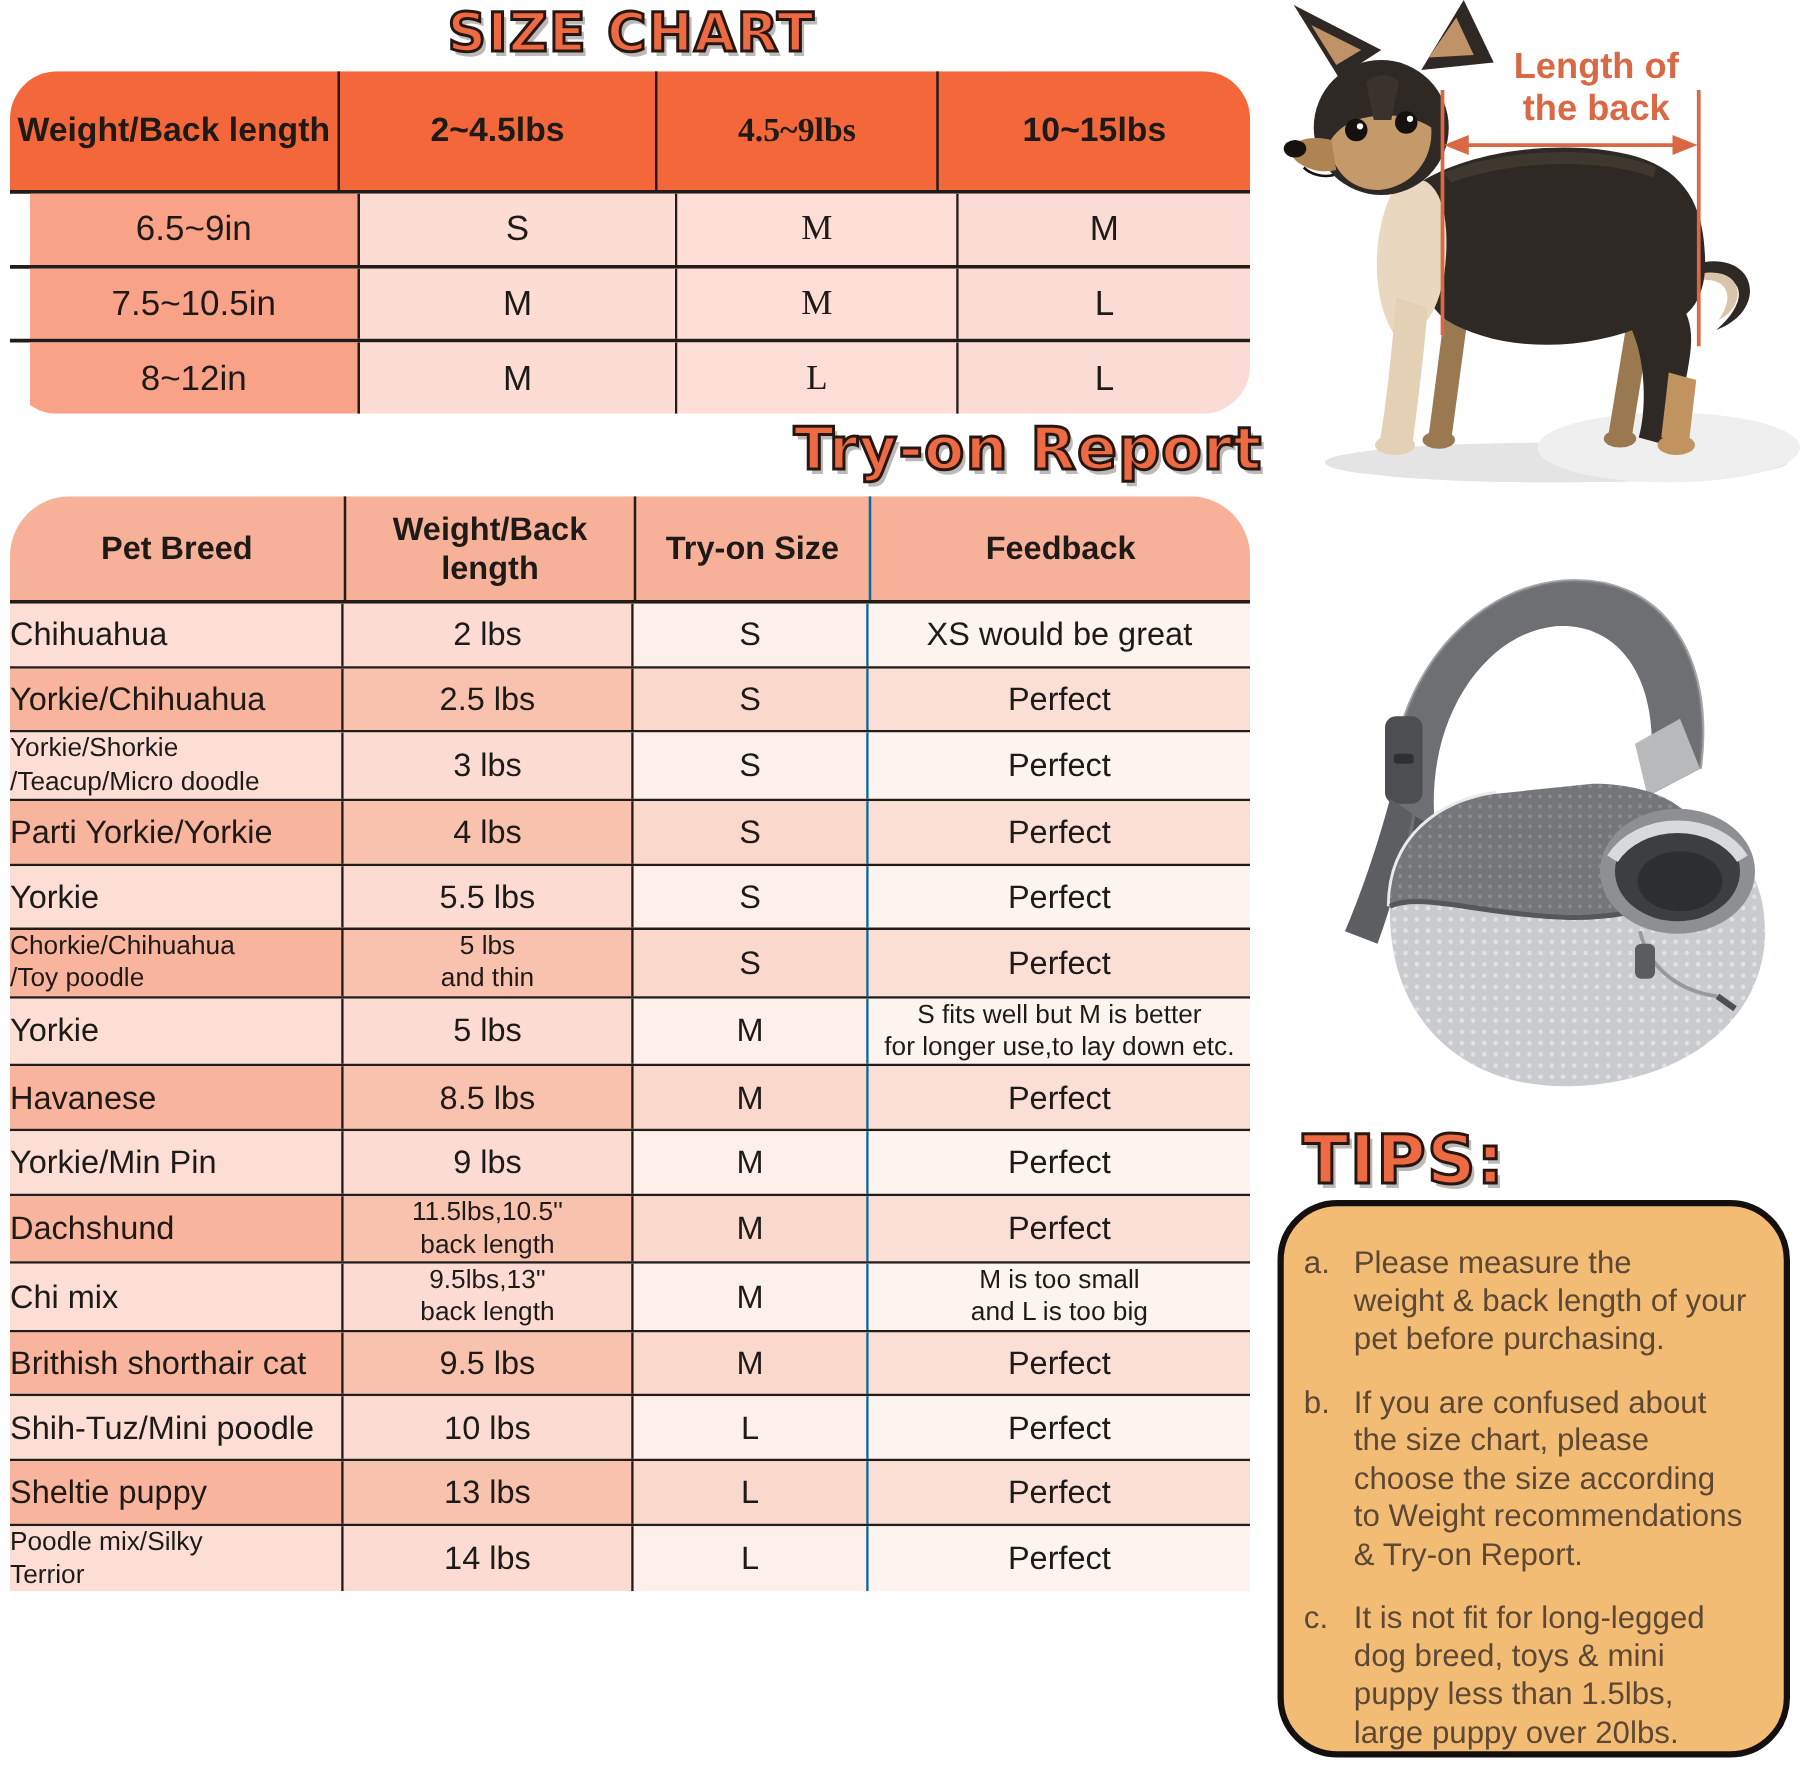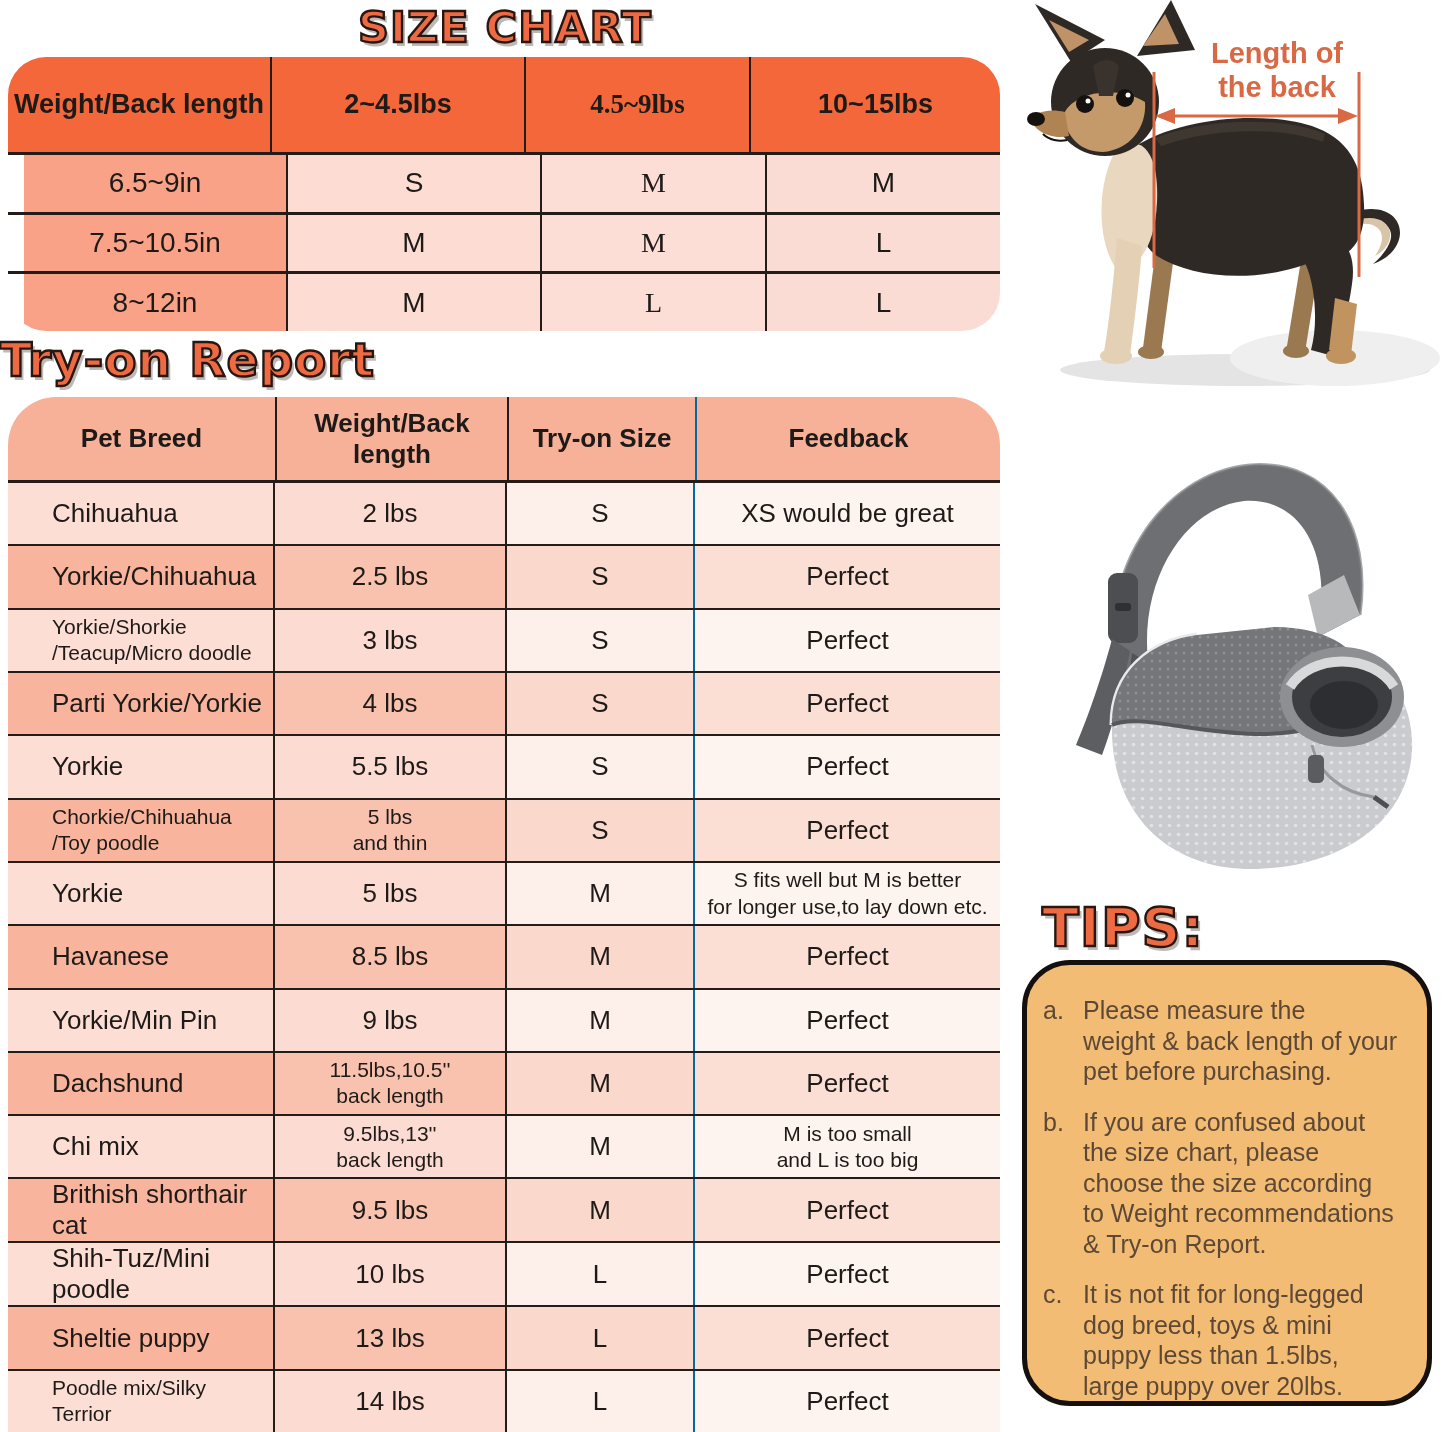--- a/index.html
+++ b/index.html
@@ -4,21 +4,21 @@
 <style>
   html,body{margin:0;padding:0;background:#ffffff;}
   .canvas{position:relative;width:1445px;height:1432px;background:#ffffff;overflow:hidden;
           font-family:"Liberation Sans", sans-serif;color:#1d1a18;}
 
   
   .bubble{position:absolute;font-family:"DejaVu Sans", sans-serif;font-weight:800;color:#ee6a42;
           -webkit-text-stroke:2.4px #261712;letter-spacing:1px;
           text-shadow:3px 4px 0 rgba(38,23,18,0.30);white-space:nowrap;}
   .size-title{top:2px;left:0;width:1010px;text-align:center;font-size:43px;}
-  .tryon-title{top:332px;left:0;width:1010px;text-align:left;font-size:47px;}
+  .tryon-title{top:332px;left:0;width:1010px;text-align:right;font-size:47px;}
   .tips-title{top:896px;left:1042px;font-size:54px;}
 
   
   .ctext{white-space:pre-line;}
   .hcell{font-weight:bold;}
 
   
   .size-table{position:absolute;left:8px;top:57px;width:992px;height:274px;
               border-radius:38px;overflow:hidden;display:flex;flex-direction:column;}
   .s-header{height:95px;display:flex;background:#f4673a;}
@@ -29,33 +29,33 @@
   .sc1{width:262px;border-right:2px solid #241c18;}
   .sc2{width:252px;border-right:2px solid #241c18;}
   .sc3{width:223px;border-right:2px solid #241c18;font-family:Liberation Serif, serif;}
   .sc4{flex:1;}
   .srow .sc1{background:#f9a287;}
   .srow .sc2{background:#fcdcd3;}
   .srow .sc3{background:#fcded6;}
   .srow .sc4{background:#fbdcd4;}
 
   
-  .tryon-table{position:absolute;left:8px;top:397px;width:992px;height:1035px;
+  .tryon-table{position:absolute;left:8px;top:397px;width:992px;height:876px;
                border-radius:48px 48px 0 0;overflow:hidden;display:flex;flex-direction:column;}
   .t-header{height:83px;display:flex;background:#f8b199;}
   .t-header .tcell{font-size:26px;font-weight:bold;}
   .t-body{flex:1;display:flex;flex-direction:column;}
   .trow{flex:1;display:flex;border-top:2px solid #241c18;}
   .t-body .trow:first-of-type{border-top-width:3px;}
   .tcell{display:flex;align-items:center;justify-content:center;font-size:26px;text-align:center;}
   .c1{width:267px;border-right:2px solid #241c18;}
   .c2{width:230px;border-right:2px solid #241c18;}
   .c3{width:186px;border-right:2px solid #0369a1;}
   .c4{flex:1;}
-  .t-body .c1{justify-content:flex-start;text-align:left;padding-left:44px;box-sizing:border-box;}
+  .t-body .c1{justify-content:flex-start;text-align:left;box-sizing:border-box;}
   .trow:nth-of-type(odd) .c1{background:#fcded5;}
   .trow:nth-of-type(odd) .c2{background:#fcdcd2;}
   .trow:nth-of-type(odd) .c3{background:#fdf0eb;}
   .trow:nth-of-type(odd) .c4{background:#fdf3ef;}
   .trow:nth-of-type(even) .c1{background:#f8b49c;}
   .trow:nth-of-type(even) .c2{background:#f9c2ae;}
   .trow:nth-of-type(even) .c3{background:#fbd8cc;}
   .trow:nth-of-type(even) .c4{background:#fbded4;}
   .ctext.two{font-size:21px;line-height:1.25;}
 

